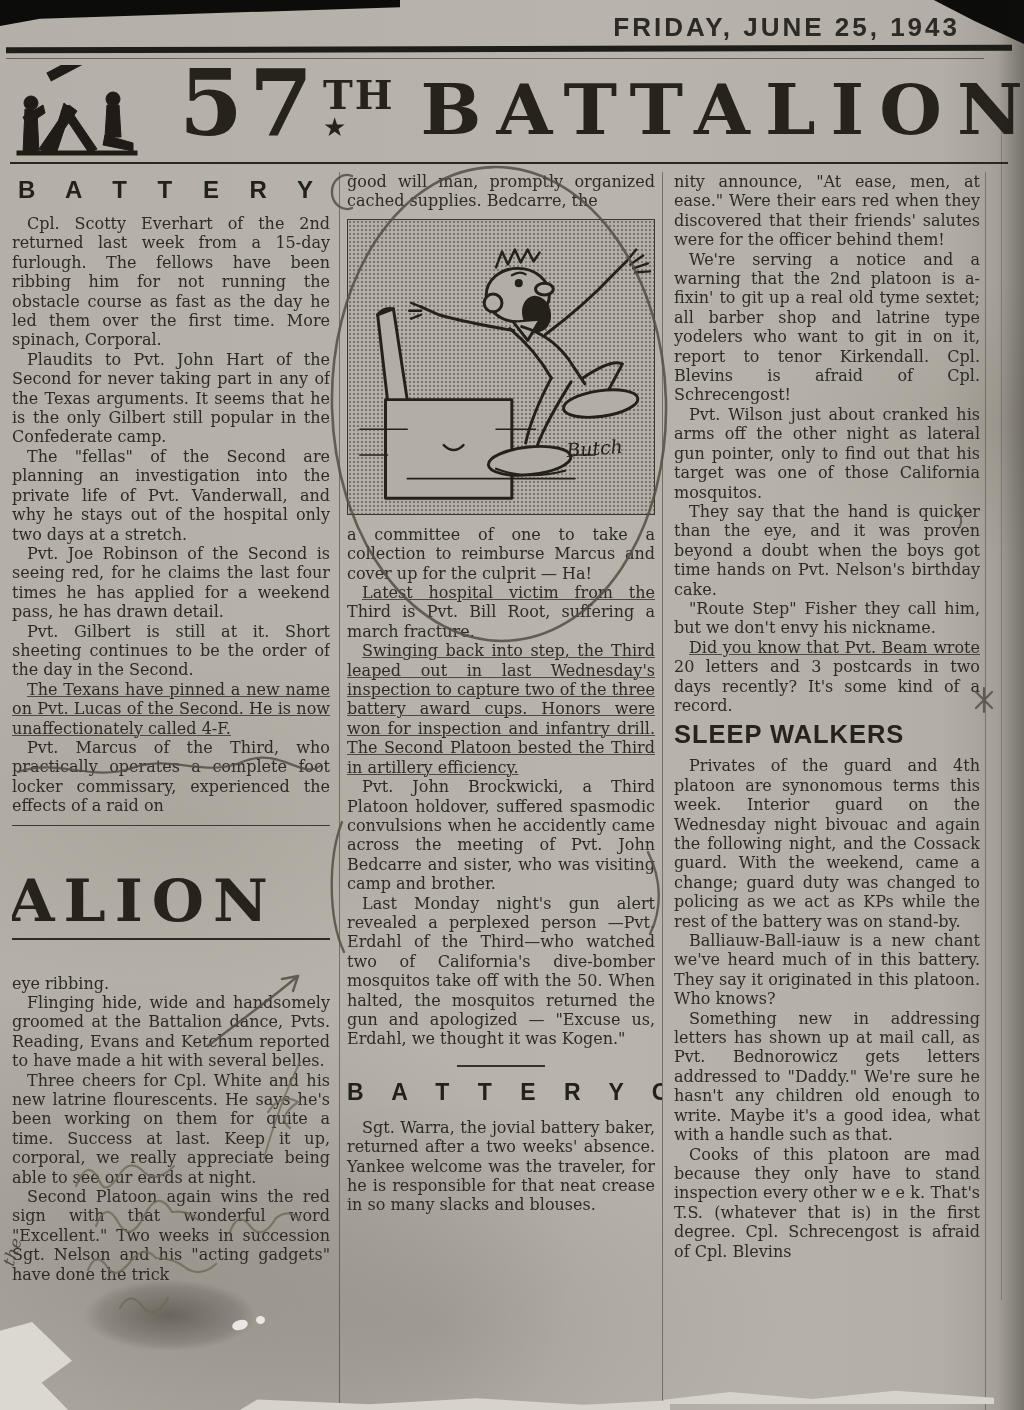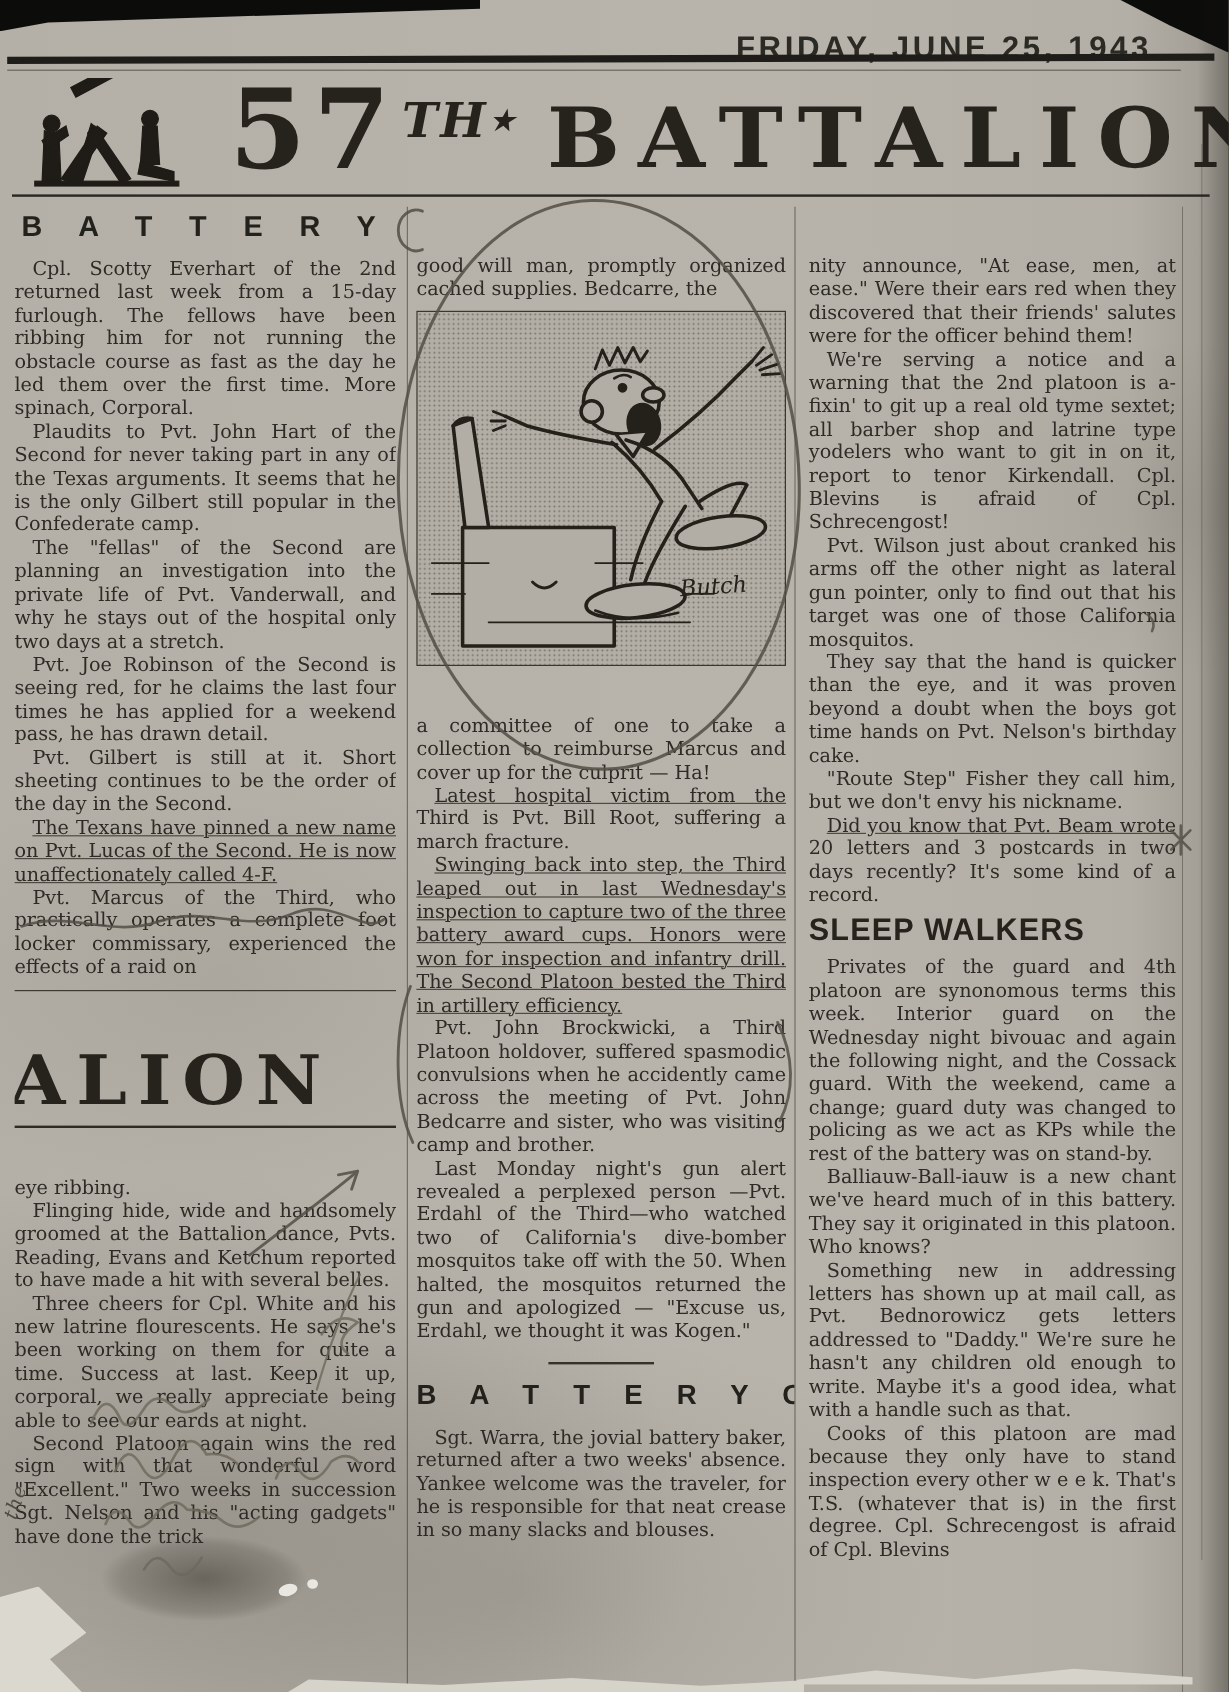--- a/index.html
+++ b/index.html
@@ -21,51 +21,51 @@
   .corner-tl{position:absolute;top:0;left:0;width:400px;height:26px;background:#0c0c0b;
     clip-path:polygon(0 0,100% 0,100% 28%,10% 72%,0 100%);}
   .corner-tr{position:absolute;top:0;right:0;width:110px;height:44px;background:#0c0c0b;
     clip-path:polygon(18% 0,100% 0,100% 100%,55% 48%);}
   .edge-right-shade{position:absolute;top:0;right:0;width:26px;height:100%;
     background:linear-gradient(90deg,transparent,rgba(20,18,15,.28));}
   .crease-r{position:absolute;top:120px;right:22px;width:1px;height:1180px;background:rgba(40,36,30,.25);}
 
   
   .date{
-    position:absolute;top:24px;right:64px;
+    position:absolute;top:12px;right:64px;
     font-family:"Liberation Sans", sans-serif;font-weight:bold;
     font-size:26px;letter-spacing:3px;color:#2c2a25;
   }
   .rule-thick{position:absolute;top:46px;left:6px;right:12px;height:6px;background:#1f1d19;
     transform:rotate(-0.15deg);}
   .rule-thin{position:absolute;top:58px;left:6px;right:40px;height:1px;background:rgba(40,37,31,.55);}
 
   
-  .masthead{position:absolute;top:62px;left:21px;right:20px;height:98px;display:flex;align-items:center;}
+  .masthead{position:absolute;top:62px;left:9px;right:20px;height:98px;display:flex;align-items:center;}
   .gun-art{flex:0 0 170px;height:92px;}
   .mast-text{flex:1;display:flex;align-items:baseline;justify-content:center;color:#26231d;}
   .m57{font-size:92px;font-weight:bold;line-height:86px;letter-spacing:6px;}
-  .mth{display:inline-flex;flex-direction:row;align-items:center;margin:0 26px 0 4px;transform:translateY(-26px);font-style:italic;}
+  .mth{display:inline-flex;flex-direction:column;margin:0 26px 0 4px;transform:translateY(-26px);}
   .mth .sup{font-size:40px;font-weight:bold;letter-spacing:2px;}
   .mth .star{font-size:26px;line-height:18px;}
   .mtitle{font-size:72px;font-weight:bold;letter-spacing:15px;transform:scaleY(.96);white-space:nowrap;}
   .mast-rule{position:absolute;top:162px;left:10px;right:16px;height:2px;background:#2a2722;}
 
   
   .cols{
     position:absolute;top:172px;left:12px;right:38px;bottom:0;
     display:grid;grid-template-columns:318px 324px 1fr;column-gap:9px;
     overflow:hidden;
   }
   .col{overflow:hidden;color:#2e2b26;}
   .col-mid{border-left:1px solid rgba(60,56,48,.55);border-right:1px solid rgba(60,56,48,.55);
     padding:0 7px;}
   .col-right{border-right:1px solid rgba(60,56,48,.45);padding-right:5px;padding-left:2px;}
   .para{margin:0;text-indent:15px;text-align:justify;font-size:16px;line-height:19.4px;}
-  .noindent{text-indent:0;margin-top:40px;}
+  .noindent{text-indent:0;}
   .u-first::first-line{text-decoration:underline;text-decoration-color:#4e4a42;}
   .u-all{text-decoration:underline;text-decoration-color:#4e4a42;text-decoration-thickness:1px;}
 
   .hA{font-family:"Liberation Sans", sans-serif;font-weight:bold;font-size:24px;
     letter-spacing:12px;color:#23211c;margin:4px 0 10px 6px;white-space:nowrap;}
   .sep-rule{border-top:1.5px solid #3d3a33;margin:9px 0 44px 0;}
   .alion{font-size:60px;font-weight:bold;letter-spacing:9px;color:#26231d;
     margin:0 0 6px -4px;line-height:62px;transform:scaleY(.95);}
   .alion-rule{border-top:2px solid #2e2b25;margin:0 0 34px 0;}
   .divider{width:88px;border-top:2px solid #35322c;margin:16px auto 12px auto;}

